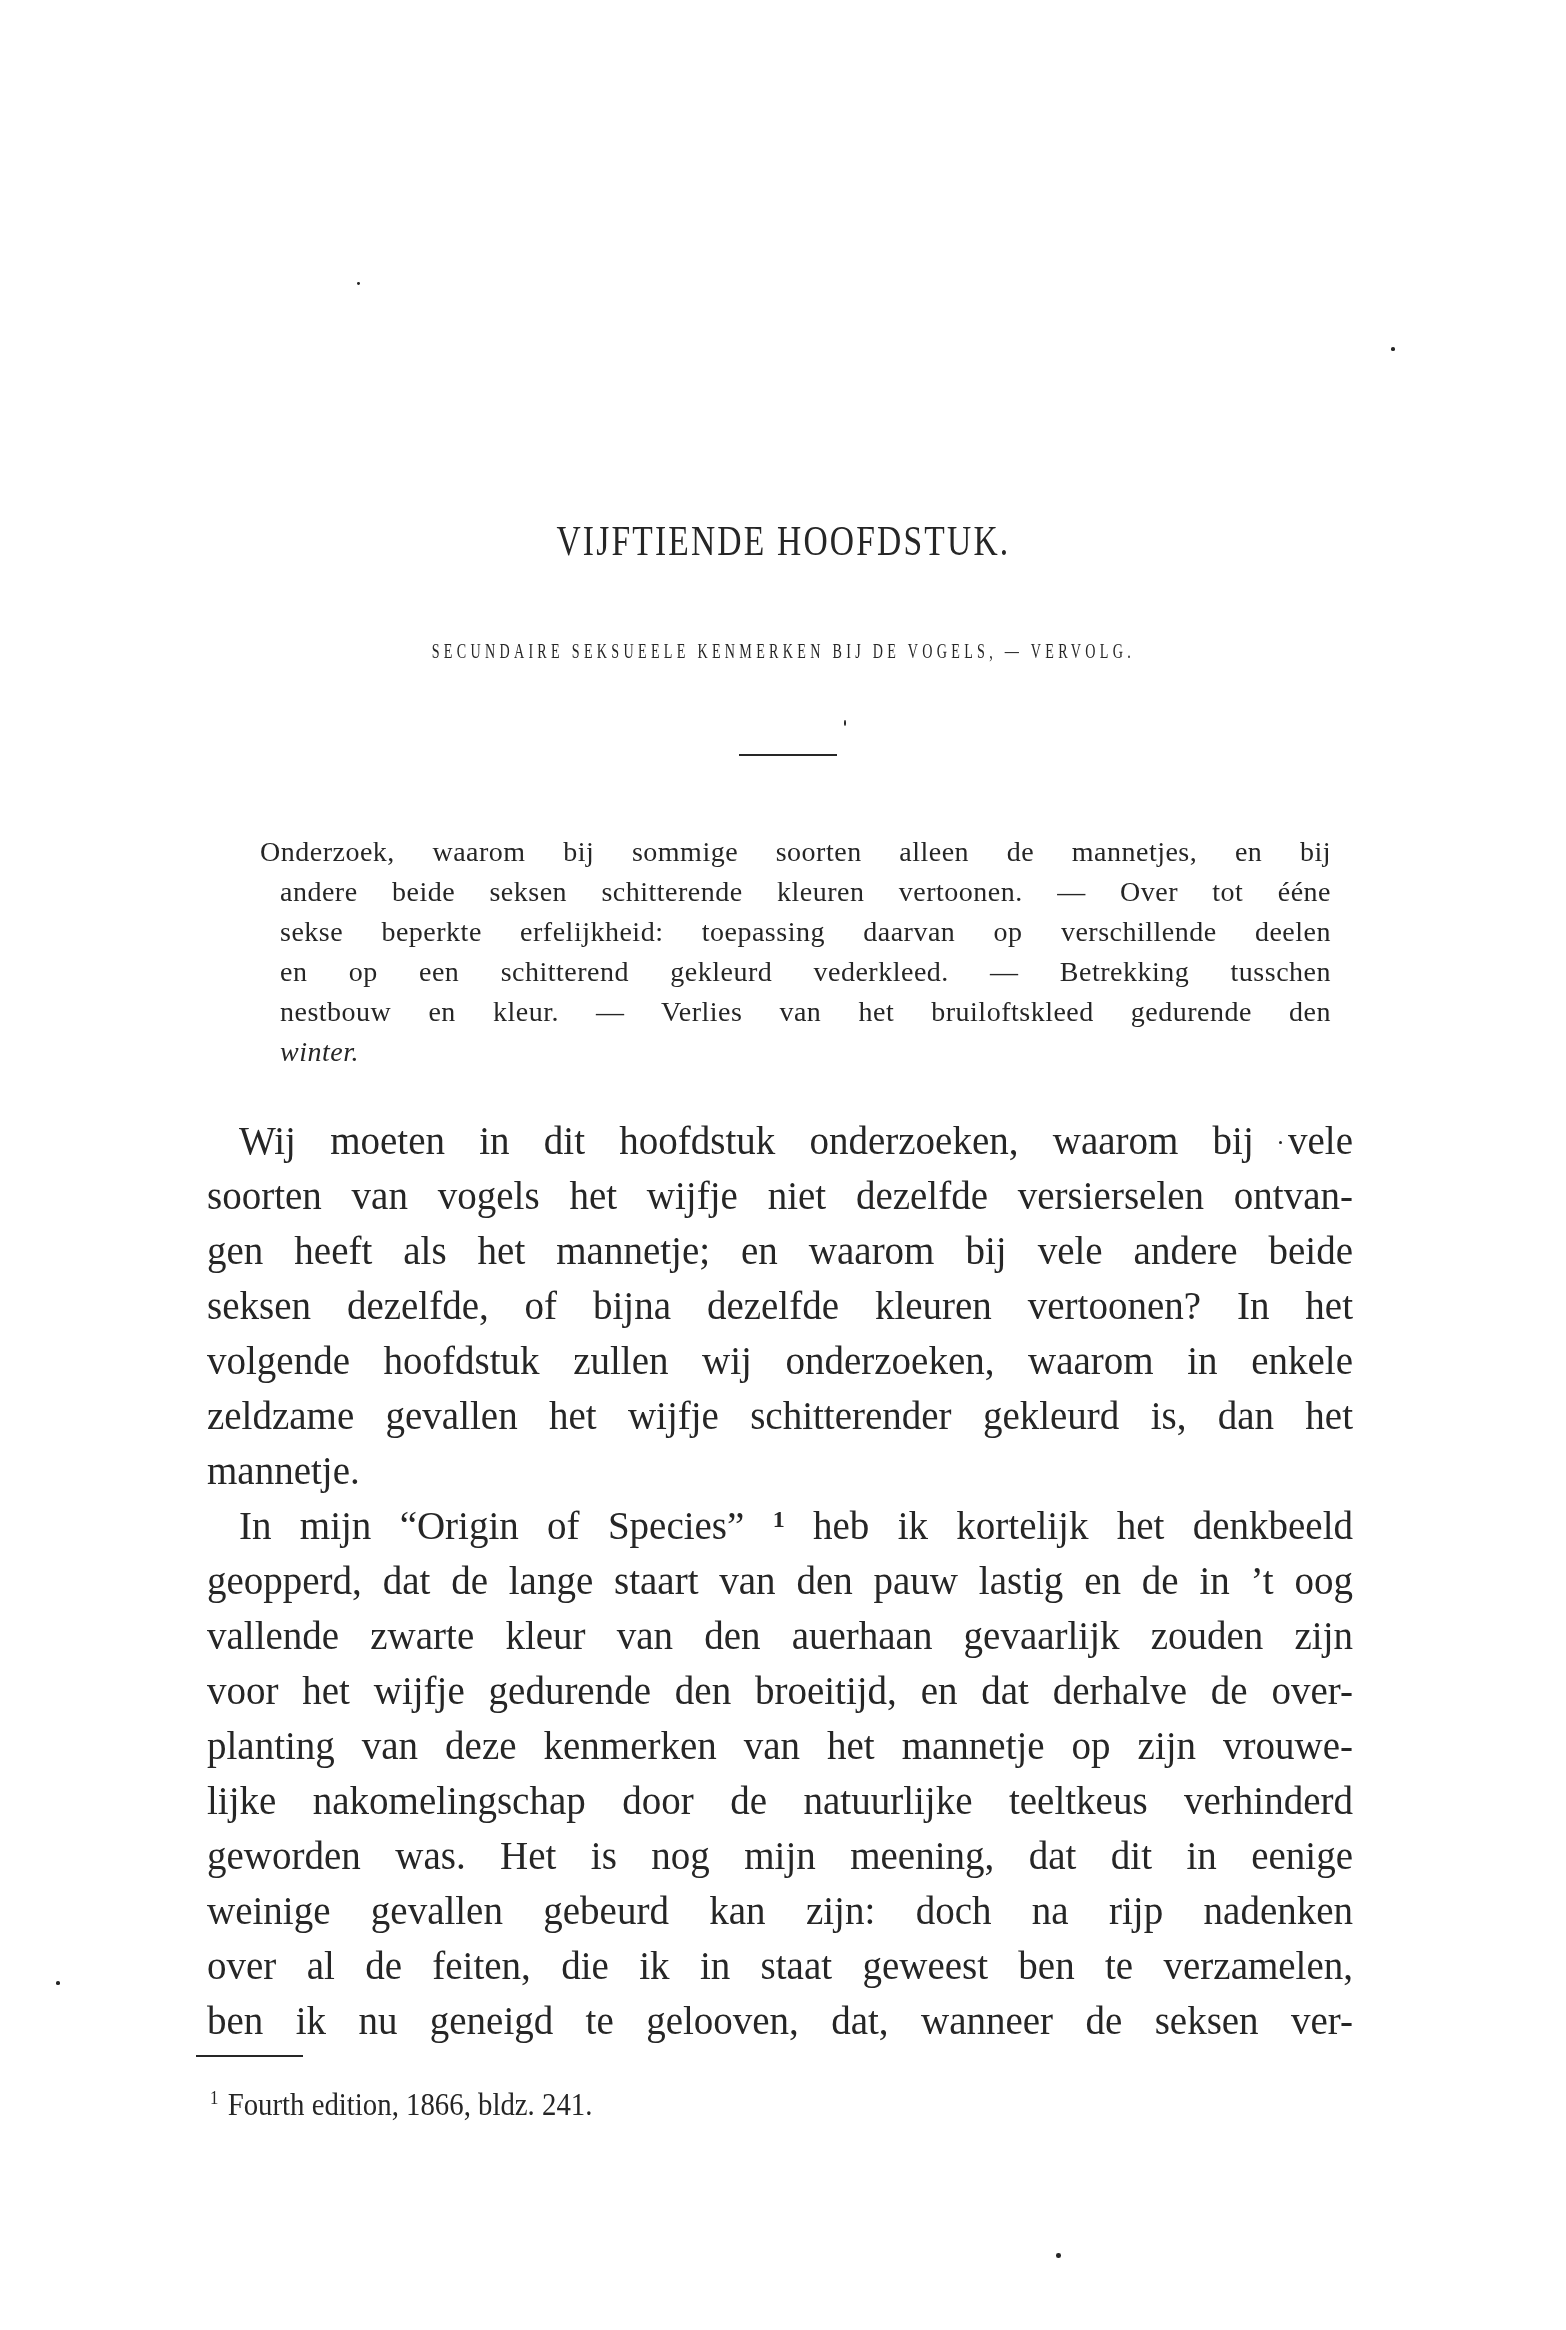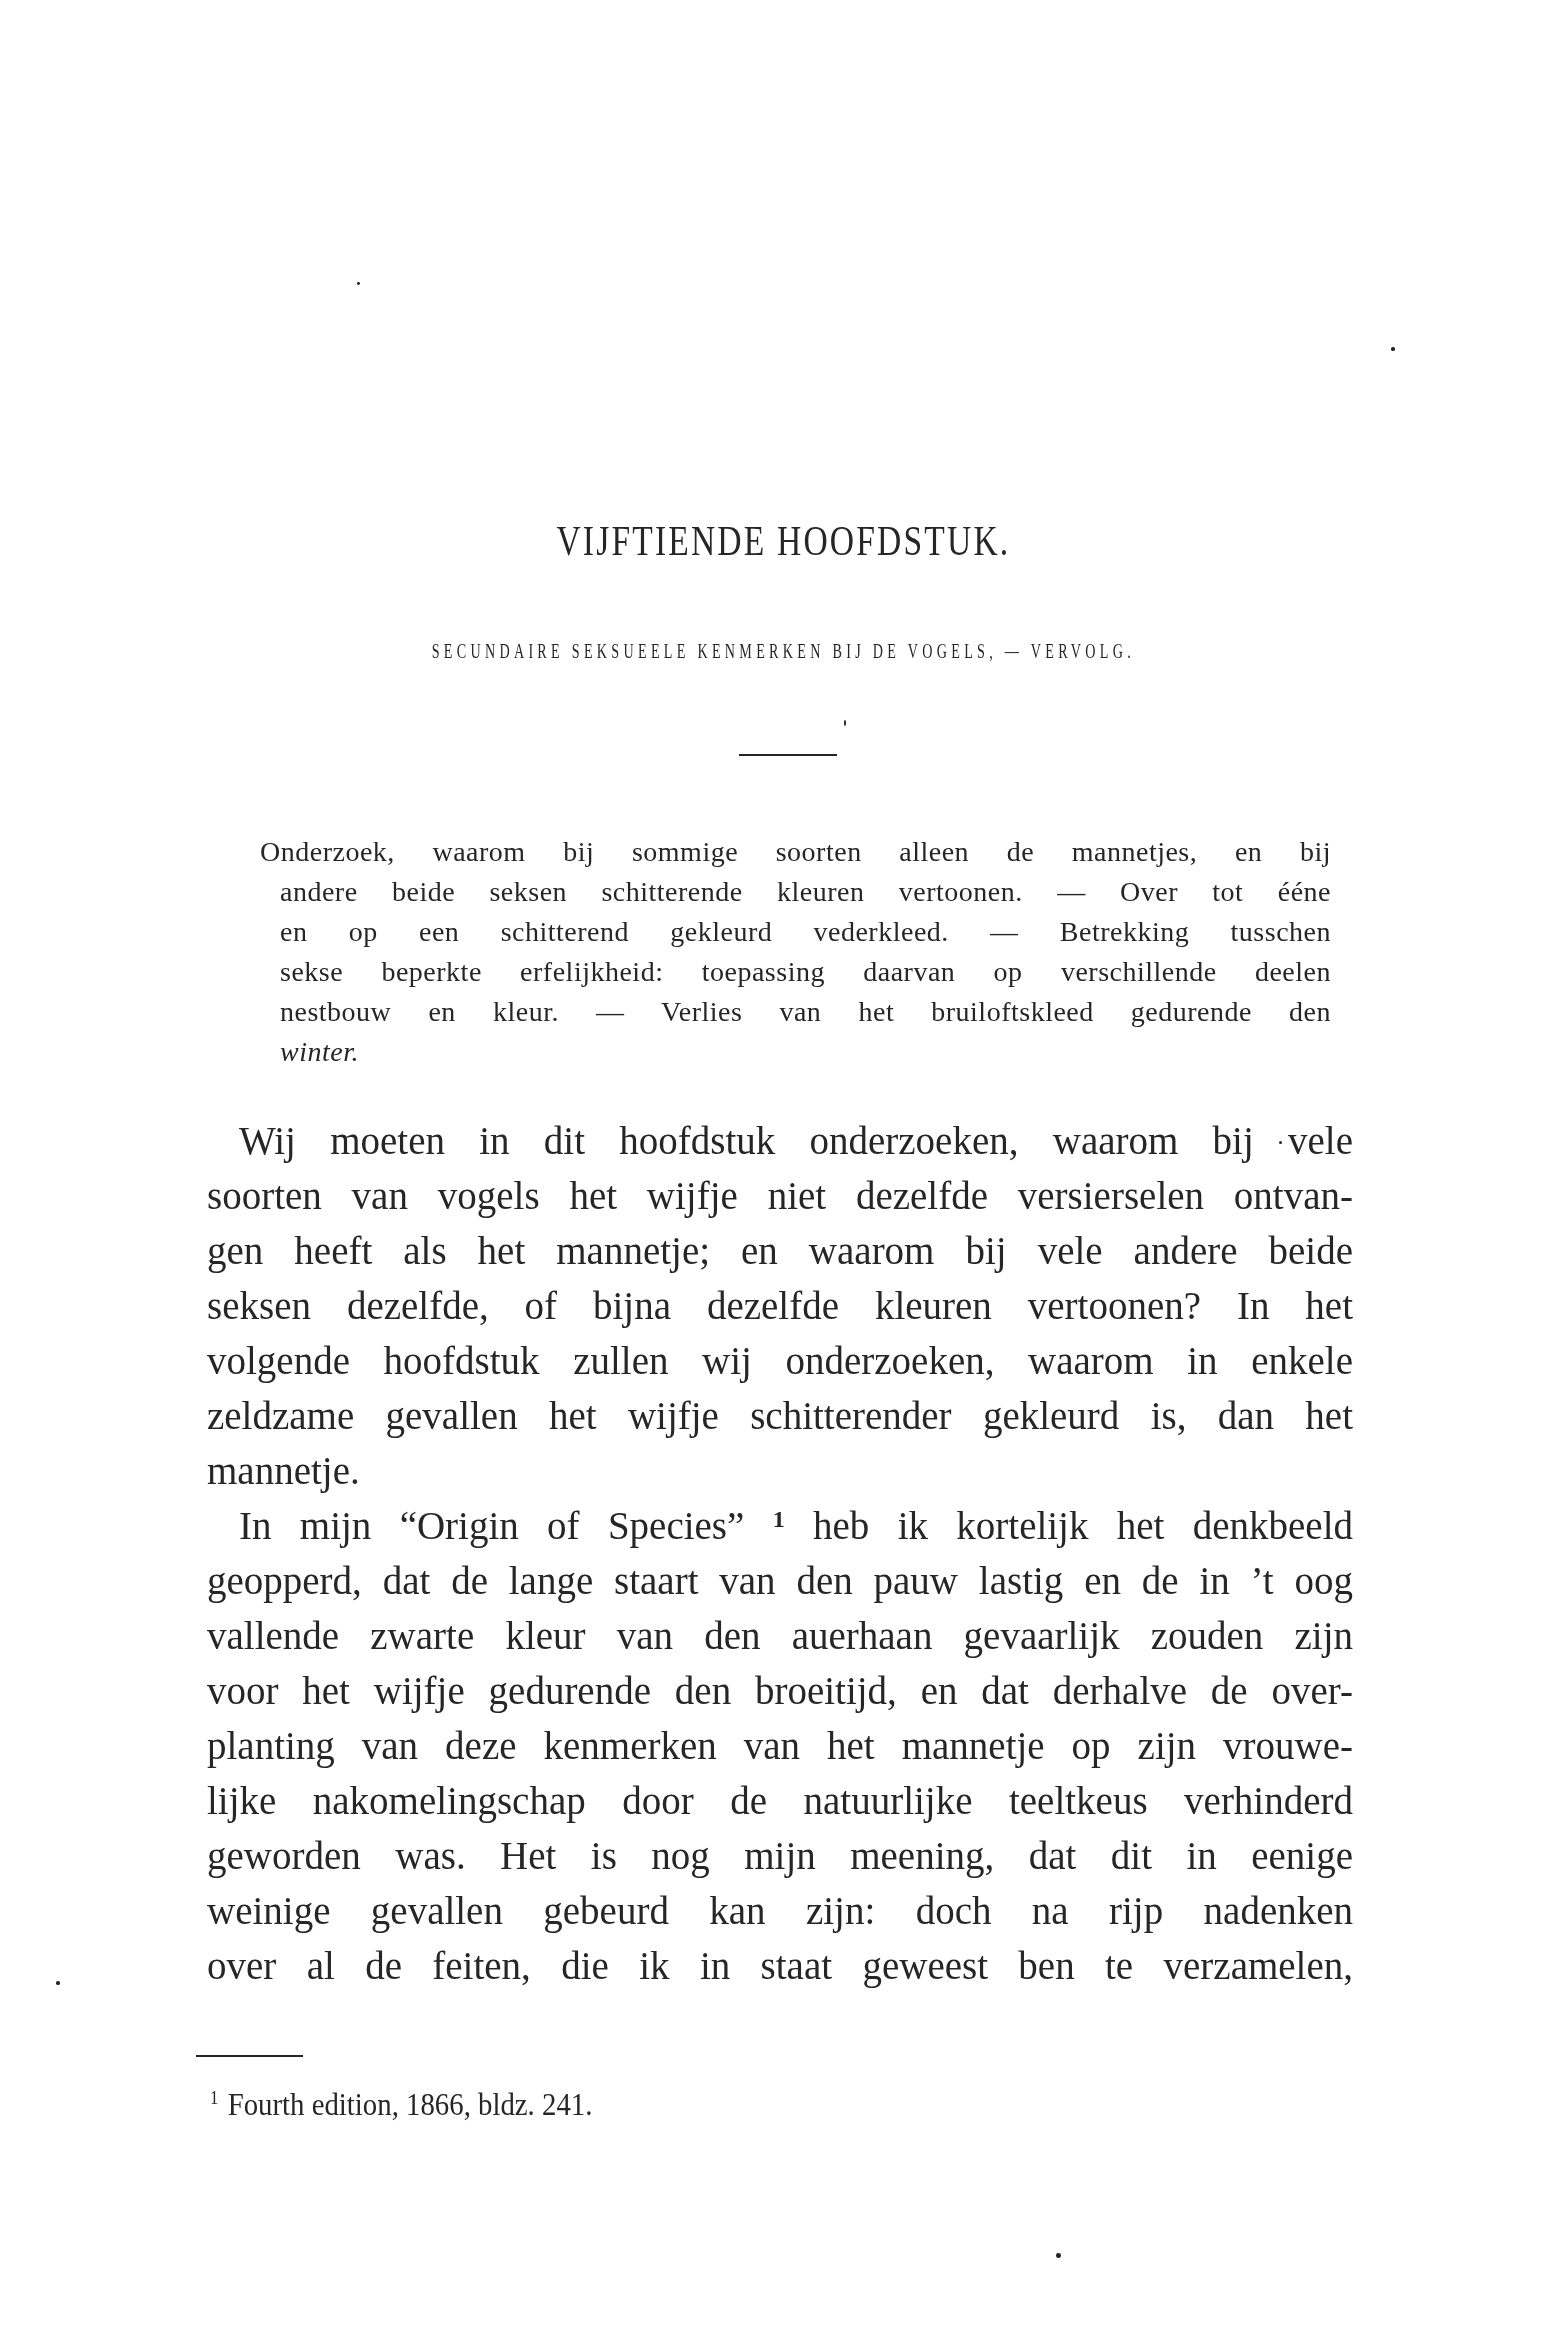--- a/index.html
+++ b/index.html
@@ -150,22 +150,22 @@
   <div class="speck" style="left:1056px;top:2253px;width:4.7px;height:4.7px;"></div>
   <div class="speck" style="left:844px;top:720px;width:2.3px;height:5.6px;"></div>
 
   <div class="chapter-title">VIJFTIENDE HOOFDSTUK.</div>
   <div class="chapter-subtitle">SECUNDAIRE SEKSUEELE KENMERKEN BIJ DE VOGELS, — VERVOLG.</div>
   <div class="title-rule"></div>
 
   <div class="summary">
     <span class="summary-line">Onderzoek, waarom bij sommige soorten alleen de mannetjes, en bij</span>
     <span class="summary-line cont">andere beide seksen schitterende kleuren vertoonen. — Over tot ééne</span>
+    <span class="summary-line cont">sekse beperkte erfelijkheid: toepassing daarvan op verschillende deelen</span>
     <span class="summary-line cont">en op een schitterend gekleurd vederkleed. — Betrekking tusschen</span>
-    <span class="summary-line cont">sekse beperkte erfelijkheid: toepassing daarvan op verschillende deelen</span>
     <span class="summary-line cont">nestbouw en kleur. — Verlies van het bruiloftskleed gedurende den</span>
     <span class="summary-line cont last">winter.</span>
   </div>
 
   <div class="body-text">
     <span class="body-line indent">Wij moeten in dit hoofdstuk onderzoeken, waarom bij vele</span>
     <span class="body-line">soorten van vogels het wijfje niet dezelfde versierselen ontvan-</span>
     <span class="body-line">gen heeft als het mannetje; en waarom bij vele andere beide</span>
     <span class="body-line">seksen dezelfde, of bijna dezelfde kleuren vertoonen? In het</span>
     <span class="body-line">volgende hoofdstuk zullen wij onderzoeken, waarom in enkele</span>
@@ -174,20 +174,21 @@
 
     <span class="body-line indent"><span>In mijn “Origin of Species”</span> <sup class="fn-ref">1</sup> <span>heb ik kortelijk het denkbeeld</span></span>
     <span class="body-line">geopperd, dat de lange staart van den pauw lastig en de in ’t oog</span>
     <span class="body-line">vallende zwarte kleur van den auerhaan gevaarlijk zouden zijn</span>
     <span class="body-line">voor het wijfje gedurende den broeitijd, en dat derhalve de over-</span>
     <span class="body-line">planting van deze kenmerken van het mannetje op zijn vrouwe-</span>
     <span class="body-line">lijke nakomelingschap door de natuurlijke teeltkeus verhinderd</span>
     <span class="body-line">geworden was. Het is nog mijn meening, dat dit in eenige</span>
     <span class="body-line">weinige gevallen gebeurd kan zijn: doch na rijp nadenken</span>
     <span class="body-line">over al de feiten, die ik in staat geweest ben te verzamelen,</span>
+    <span class="body-line">ben ik nu geneigd te gelooven, dat, wanneer de seksen ver-</span>
   </div>
 
   <div class="footnote-rule"></div>
   <div class="footnote">
     <sup class="fn-mark">1</sup><span>Fourth edition, 1866, bldz. 241.</span>
   </div>
 
 </div>
 
 

